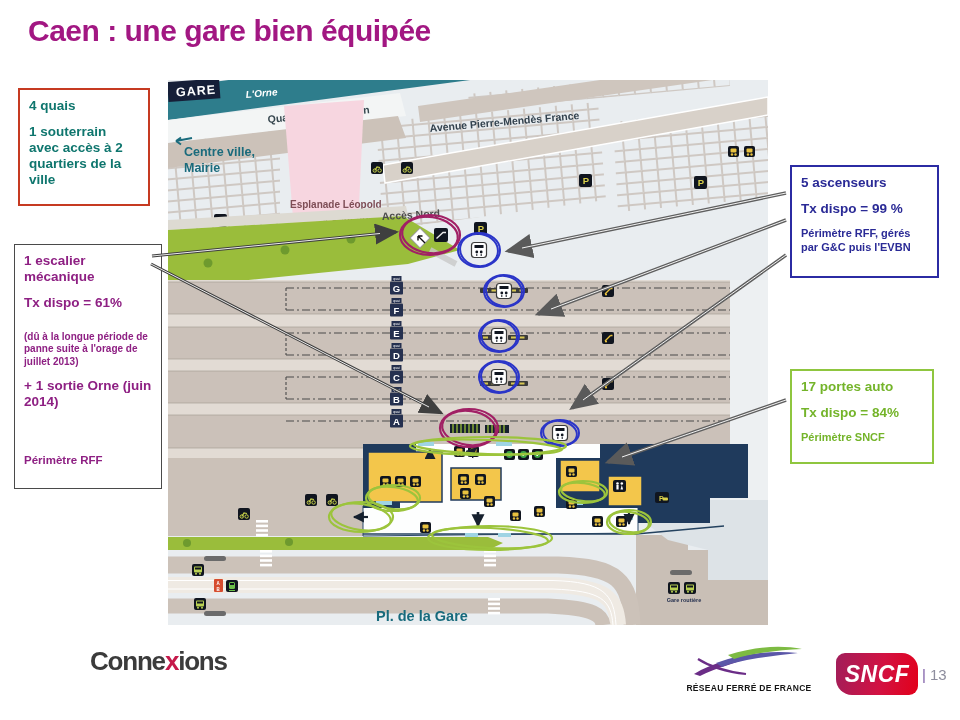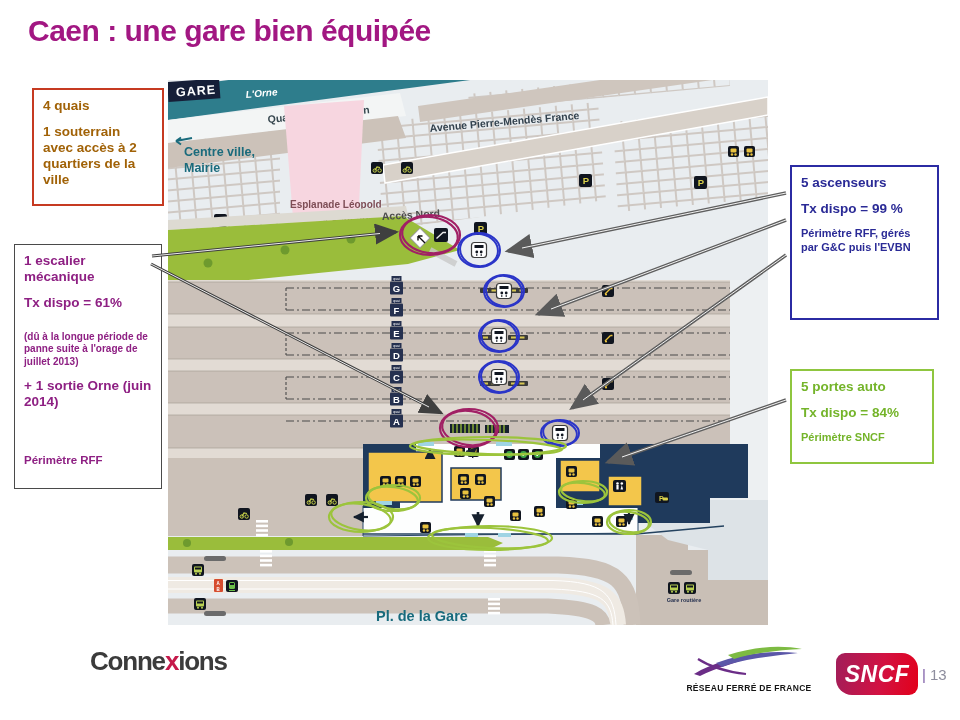--- a/index.html
+++ b/index.html
@@ -4,23 +4,23 @@
 <style>
   html,body{margin:0;padding:0;background:#888;}
   .slide{position:relative;width:960px;height:720px;background:#ffffff;overflow:hidden;
          font-family:"Liberation Sans",sans-serif;}
   .title{position:absolute;left:28px;top:14px;margin:0;font-size:30px;font-weight:bold;
          color:#A21782;letter-spacing:-0.5px;}
   .box{position:absolute;background:#fff;box-sizing:border-box;padding:8px 9px;font-weight:bold;}
   .box p{margin:0 0 10px 0;font-size:13.5px;line-height:1.18;}
   .box p.note{font-size:10px;line-height:1.25;margin-top:-7px;}
   .box p.small{font-size:11.5px;margin-top:44px;}
-  .box-quais{left:32px;top:88px;width:132px;height:118px;border:2px solid #C63A21;color:#a16207;}
+  .box-quais{left:18px;top:88px;width:132px;height:118px;border:2px solid #C63A21;color:#0f766e;}
   .box-esc{left:14px;top:244px;width:148px;height:245px;border:1px solid #4a4a4a;color:#8E2083;}
-  .box-asc{left:790px;top:165px;width:149px;height:155px;border:2px solid #2B2BA3;color:#2A2A96;}
+  .box-asc{left:790px;top:165px;width:149px;height:113px;border:2px solid #2B2BA3;color:#2A2A96;}
   .box-asc p.note{font-size:11px;}
   .box-portes{left:790px;top:369px;width:144px;height:95px;border:2px solid #8FC63F;color:#74B42A;}
   .box-portes p.note{font-size:11px;}
   .map{position:absolute;left:168px;top:80px;width:600px;height:545px;}
   .arrows{position:absolute;left:0;top:0;width:960px;height:720px;pointer-events:none;}
   .gclogo{position:absolute;left:68px;top:650px;font-weight:bold;color:#3B3B3B;
           font-size:26px;line-height:0.88;letter-spacing:-1.2px;}
   .gclogo .l2{margin-left:22px;}
   .gclogo .red{color:#C51A4B;}
   .rfflogo{position:absolute;left:686px;top:644px;width:126px;text-align:center;}
@@ -53,21 +53,21 @@
     <p class="small">Périmètre RFF</p>
   </div>
 
   <div class="box box-asc">
     <p>5 ascenseurs</p>
     <p>Tx dispo = 99 %</p>
     <p class="note" style="margin-top:0">Périmètre RFF, gérés par G&amp;C puis l'EVBN</p>
   </div>
 
   <div class="box box-portes">
-    <p>5 portes auto</p>
+    <p>17 portes auto</p>
     <p>Tx dispo = 84%</p>
     <p class="note" style="margin-top:0">Périmètre SNCF</p>
   </div>
 
   <svg class="map" viewBox="0 0 600 545">
     <defs>
       <pattern id="pk" width="16" height="11" patternUnits="userSpaceOnUse" patternTransform="rotate(-5)">
         <rect x="0.5" y="0.5" width="15" height="10" fill="none" stroke="#C8C0B8" stroke-width="0.8"></rect>
       </pattern>
       <marker id="mA" markerWidth="6" markerHeight="6" refX="4.5" refY="2.5" orient="auto">

